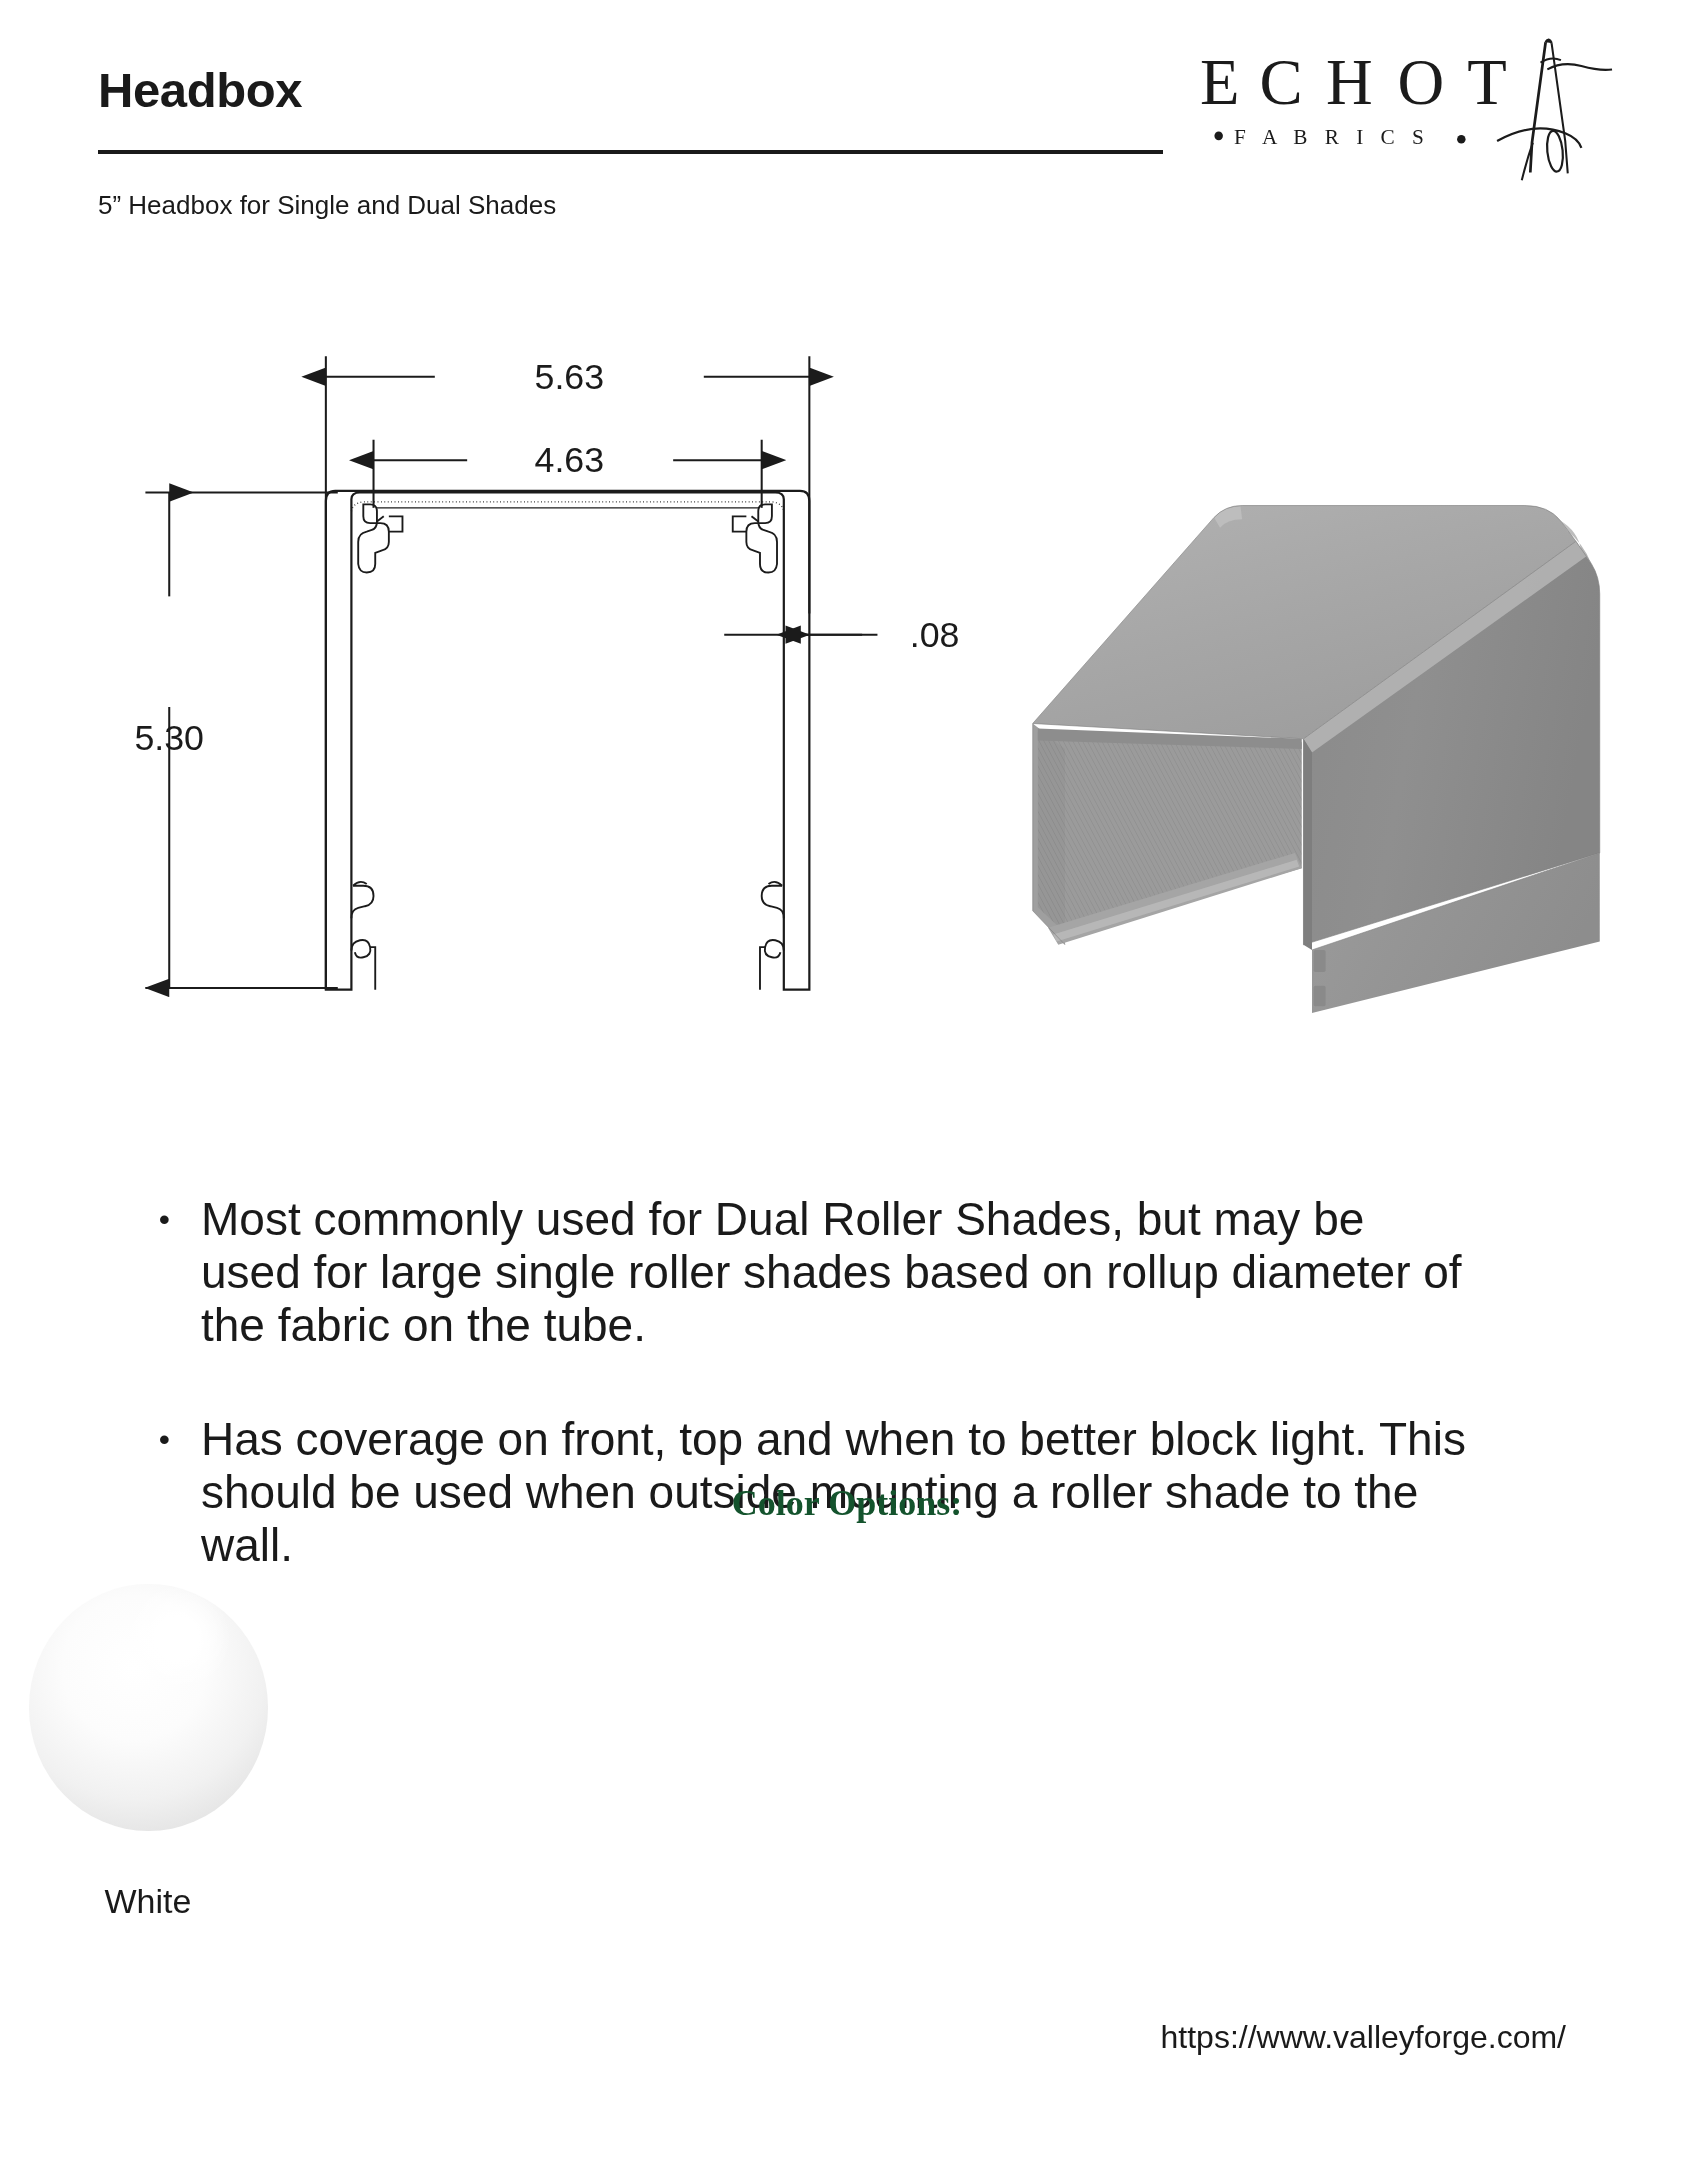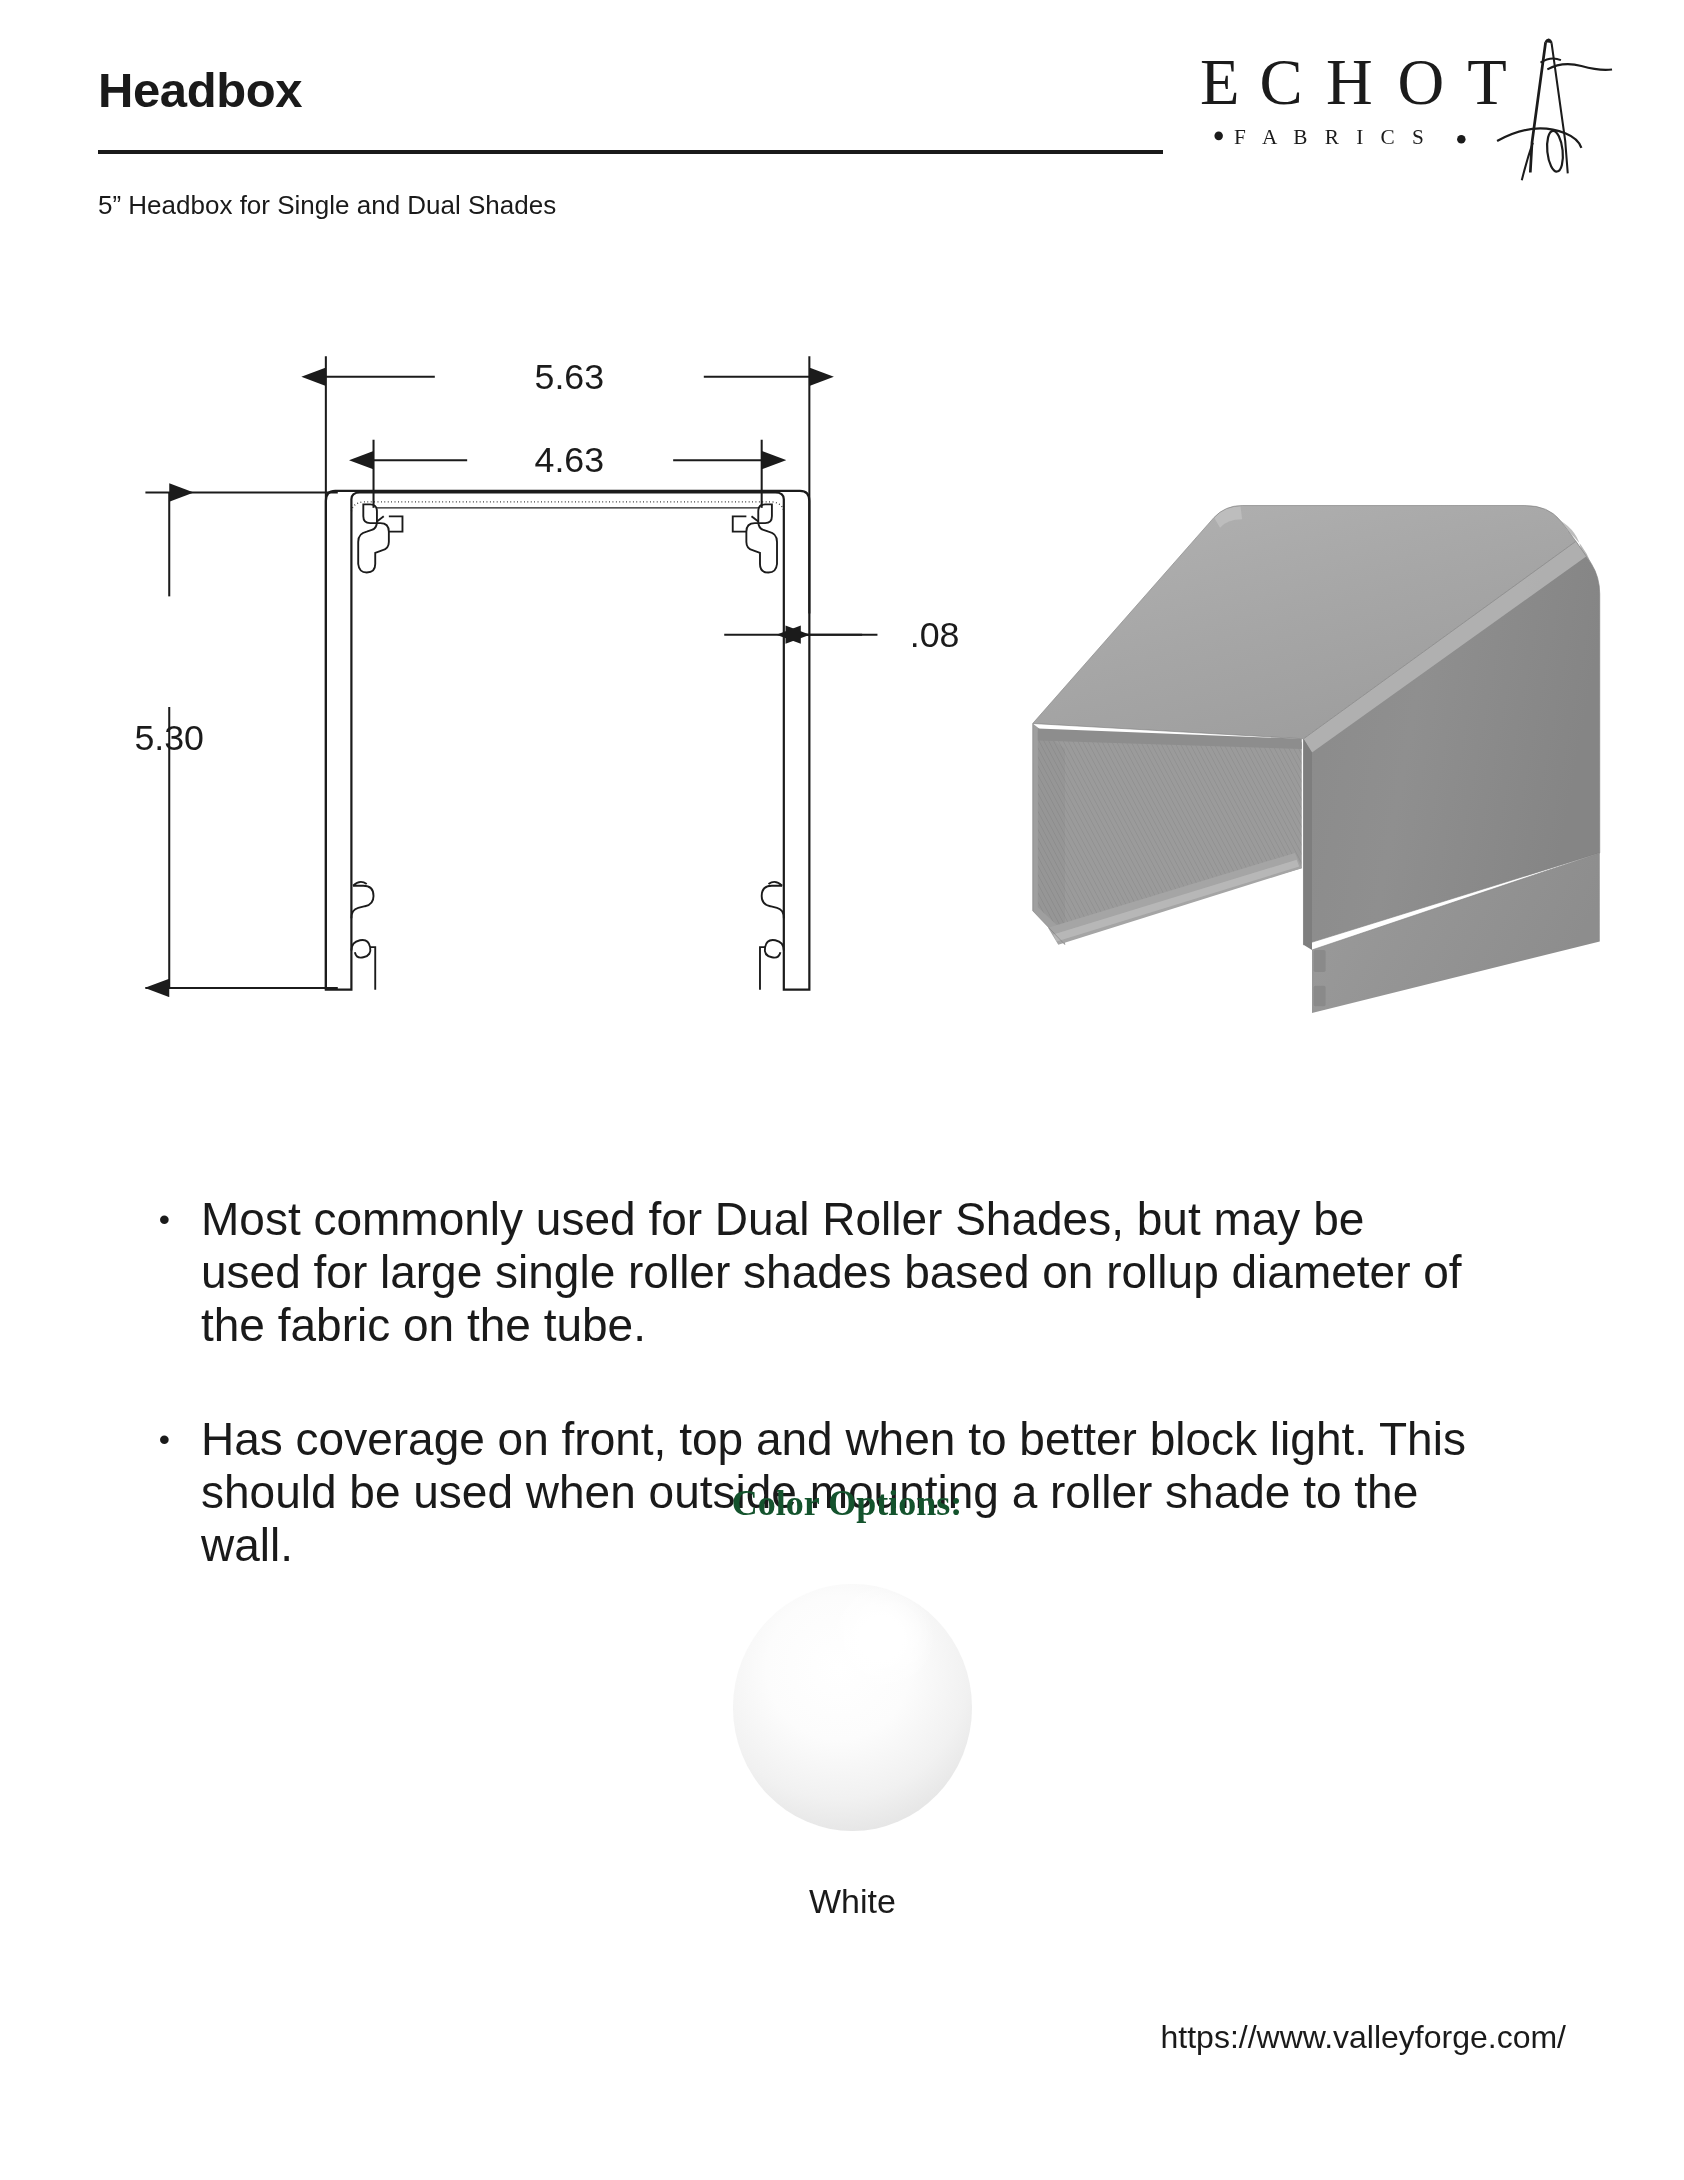--- a/index.html
+++ b/index.html
@@ -129,20 +129,21 @@
     box-sizing: border-box;
     font-family: Liberation Serif, serif;
   }
   #swatch-row {
     margin-top: 60px;
     display: flex;
     justify-content: center;
     gap: 72px;
     padding-left: 20px;
     box-sizing: border-box;
+    flex-direction: column;
   }
   .swatch-cell {
     width: 256px;
     display: flex;
     flex-direction: column;
     align-items: center;
   }
   .sphere {
     width: 239px;
     height: 247px;

